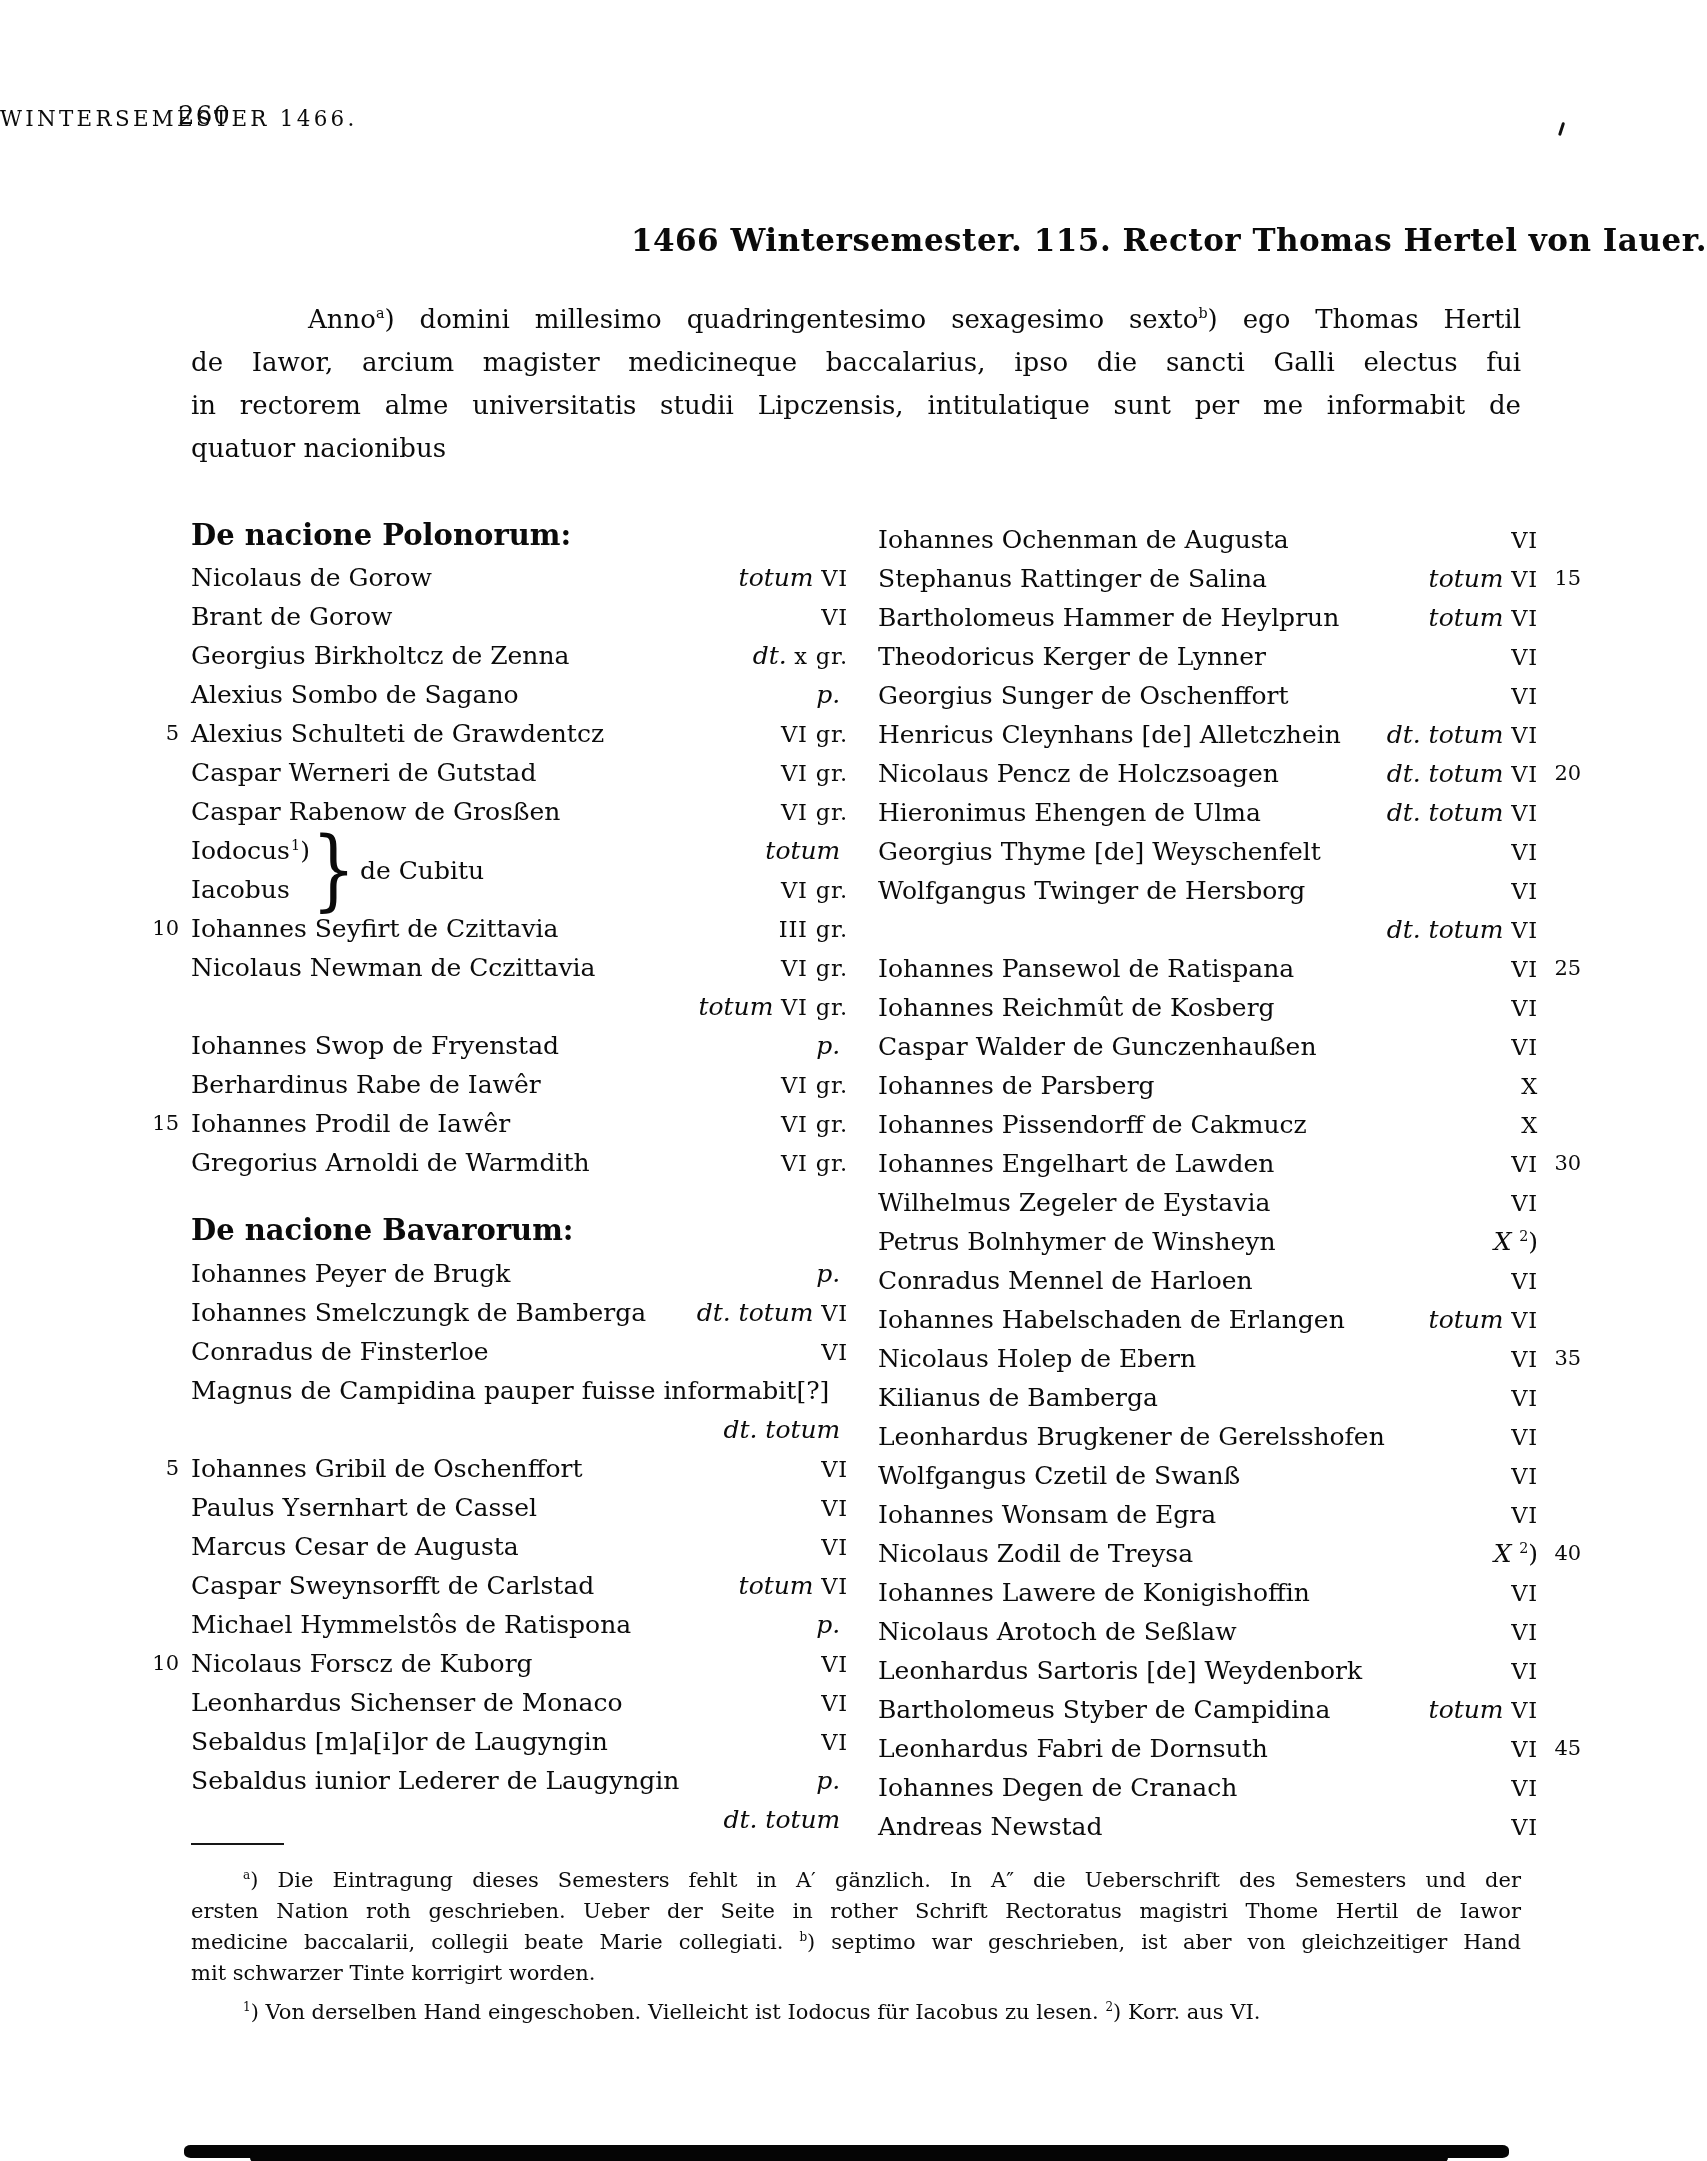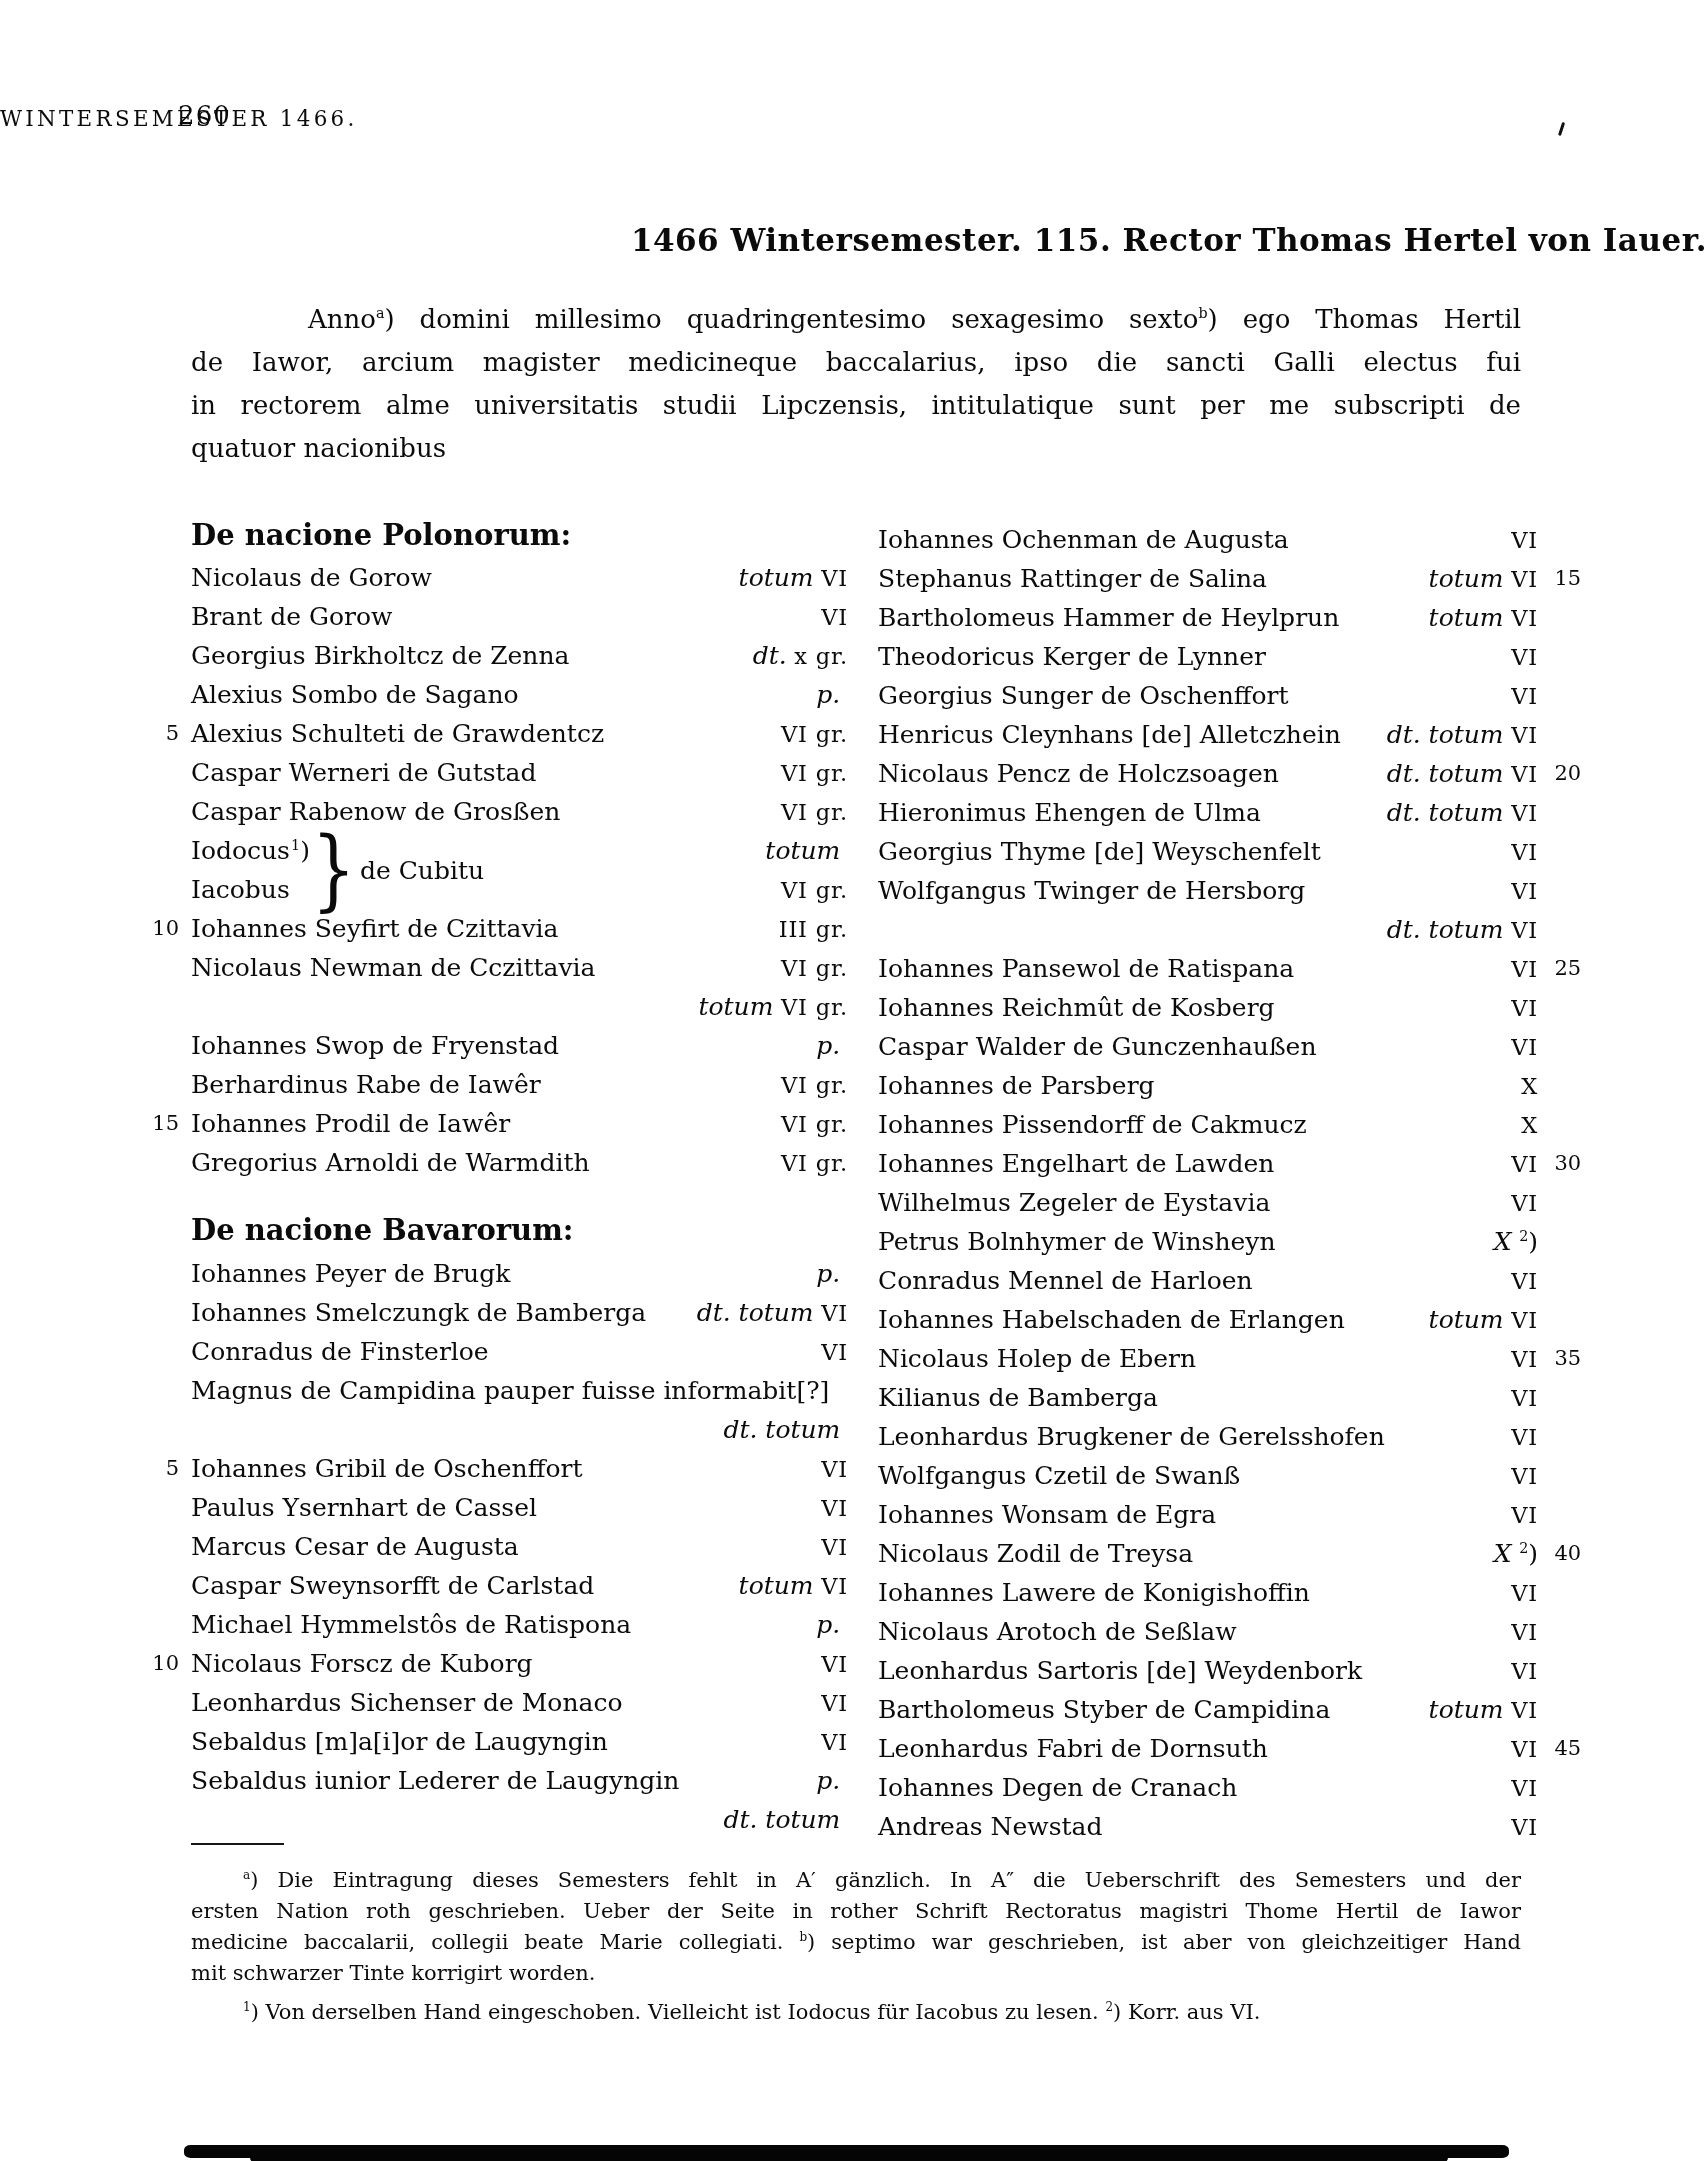--- a/index.html
+++ b/index.html
@@ -67,21 +67,21 @@
 
   <div class="page-number">260</div>
   <div class="running-header">WINTERSEMESTER 1466.</div>
   <div class="top-right-mark"></div>
 
   <div class="doc-title">1466 Wintersemester.  115. Rector Thomas Hertel von Iauer.</div>
 
   <div class="intro">
     <div class="jline first"><span>Anno</span><sup>a</sup><span>) domini millesimo quadringentesimo sexagesimo sexto</span><sup>b</sup><span>) ego Thomas Hertil</span></div>
     <div class="jline">de Iawor, arcium magister medicineque baccalarius, ipso die sancti Galli electus fui</div>
-    <div class="jline">in rectorem alme universitatis studii Lipczensis, intitulatique sunt per me subscripti de</div>
+    <div class="jline">in rectorem alme universitatis studii Lipczensis, intitulatique sunt per me informabit de</div>
     <div class="jline last">quatuor nacionibus</div>
   </div>
 
   <div class="columns">
 
     <div class="col col-left">
       <div class="nation-header">De nacione Polonorum:</div>
 
       <div>
 

